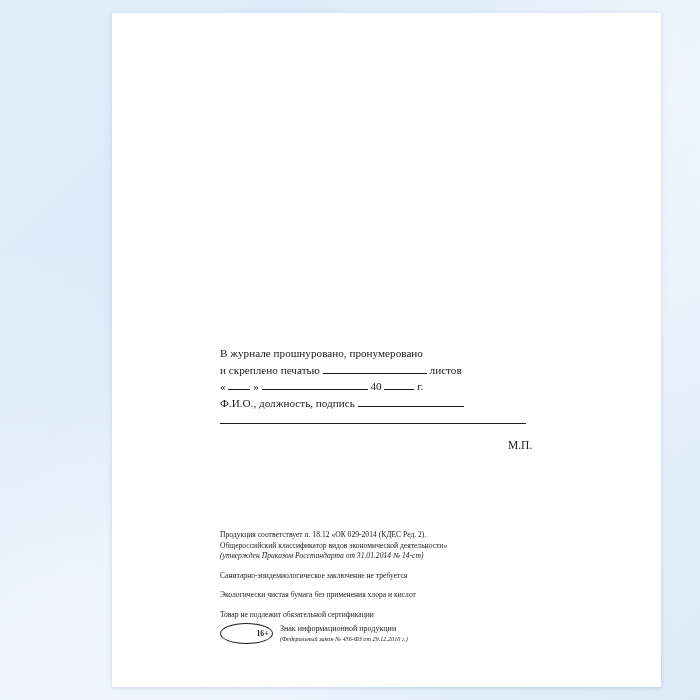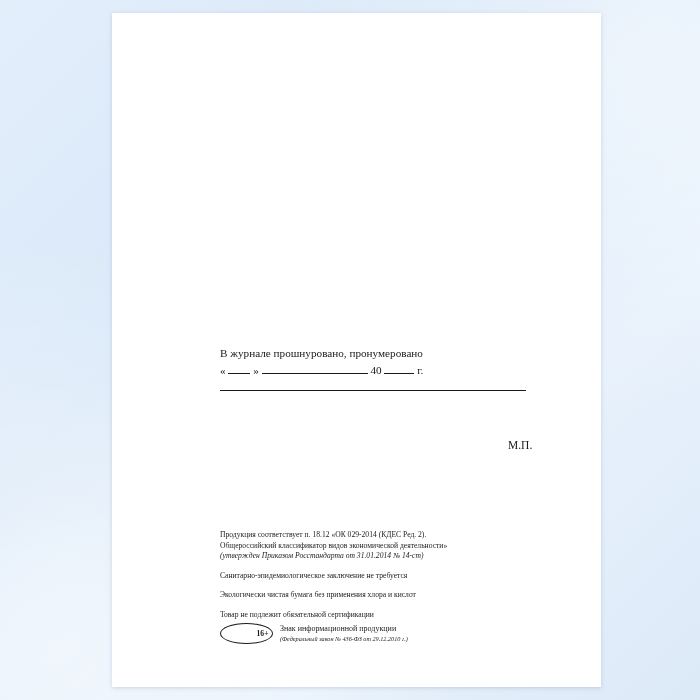--- a/index.html
+++ b/index.html
@@ -26,21 +26,21 @@
     left: 0; top: 0; right: 0; bottom: 0;
     background:
       radial-gradient(circle at 8% 92%, rgba(255,255,255,0.55) 0%, rgba(255,255,255,0) 45%),
       radial-gradient(circle at 92% 8%, rgba(255,255,255,0.45) 0%, rgba(255,255,255,0) 40%);
     pointer-events: none;
   }
   .page {
     position: absolute;
     left: 112px;
     top: 13px;
-    width: 489px;
+    width: 549px;
     height: 674px;
     background: #ffffff;
     box-shadow: 0 1px 4px rgba(90,120,160,0.25);
   }
   .page-inner {
     position: relative;
     width: 100%;
     height: 100%;
   }
 
@@ -144,29 +144,38 @@
 <body>
 
 <div id="stage">
   <div class="page">
     <div class="page-inner">
 
       <div class="cert-block">
         <div class="cert-line">
           <span>В журнале прошнуровано, пронумеровано</span>
         </div>
+        <div class="cert-line l2">
+          <span>и скреплено печатью</span>
+          <span class="rule r1"></span>
+          <span>листов</span>
+        </div>
         <div class="cert-line">
           <span>«</span>
           <span class="rule r2"></span>
           <span>»</span>
           <span class="rule r6"></span>
           <span>40</span>
           <span class="rule r4"></span>
           <span>г.</span>
         </div>
+        <div class="cert-line">
+          <span>Ф.И.О., должность, подпись</span>
+          <span class="rule r6"></span>
+        </div>
         <div class="full-rule"></div>
         <div class="mp">М.П.</div>
       </div>
 
       <div class="legal-block">
         <div class="legal-para">
           <div class="legal-line">Продукция соответствует п. 18.12 «ОК 029-2014 (КДЕС Ред. 2).</div>
           <div class="legal-line">Общероссийский классификатор видов экономической деятельности»</div>
           <div class="legal-line ital">(утвержден Приказом Росстандарта от 31.01.2014 № 14-ст)</div>
         </div>

